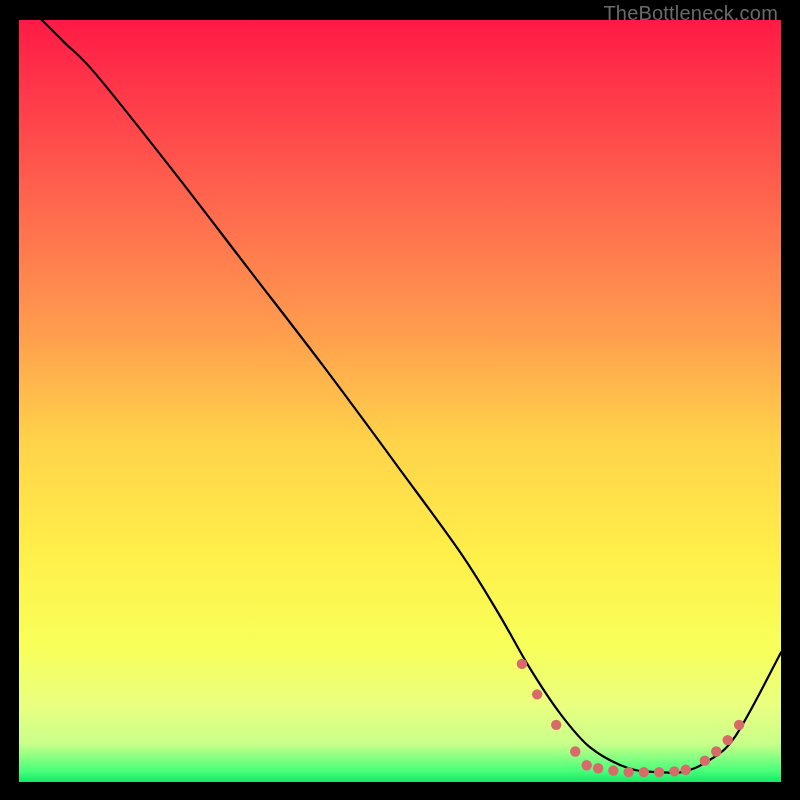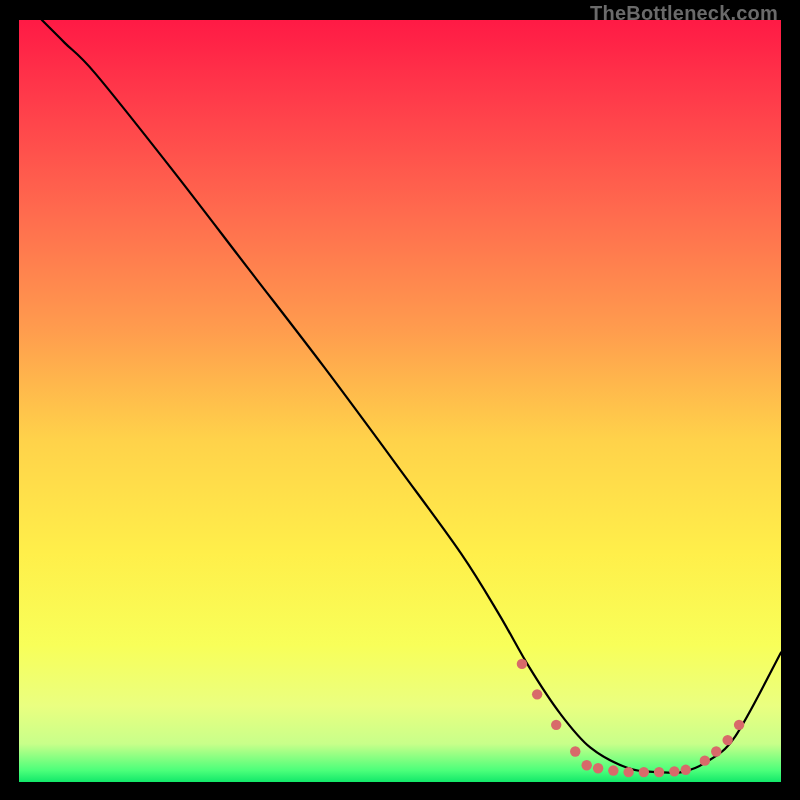--- a/index.html
+++ b/index.html
@@ -25,21 +25,21 @@
     top: 0;
     width: 762px;
     height: 762px;
   }
   .watermark {
     position: absolute;
     top: 2px;
     right: 22px;
     color: #6a6a6a;
     font-size: 20px;
-    font-weight: 700;
+    font-weight: 400;
     letter-spacing: 0.2px;
     user-select: none;
   }
 </style>
 </head>
 <body>
 
 <div class="frame">
   <svg class="plot" viewBox="0 0 762 762" preserveAspectRatio="none">
     <defs>

